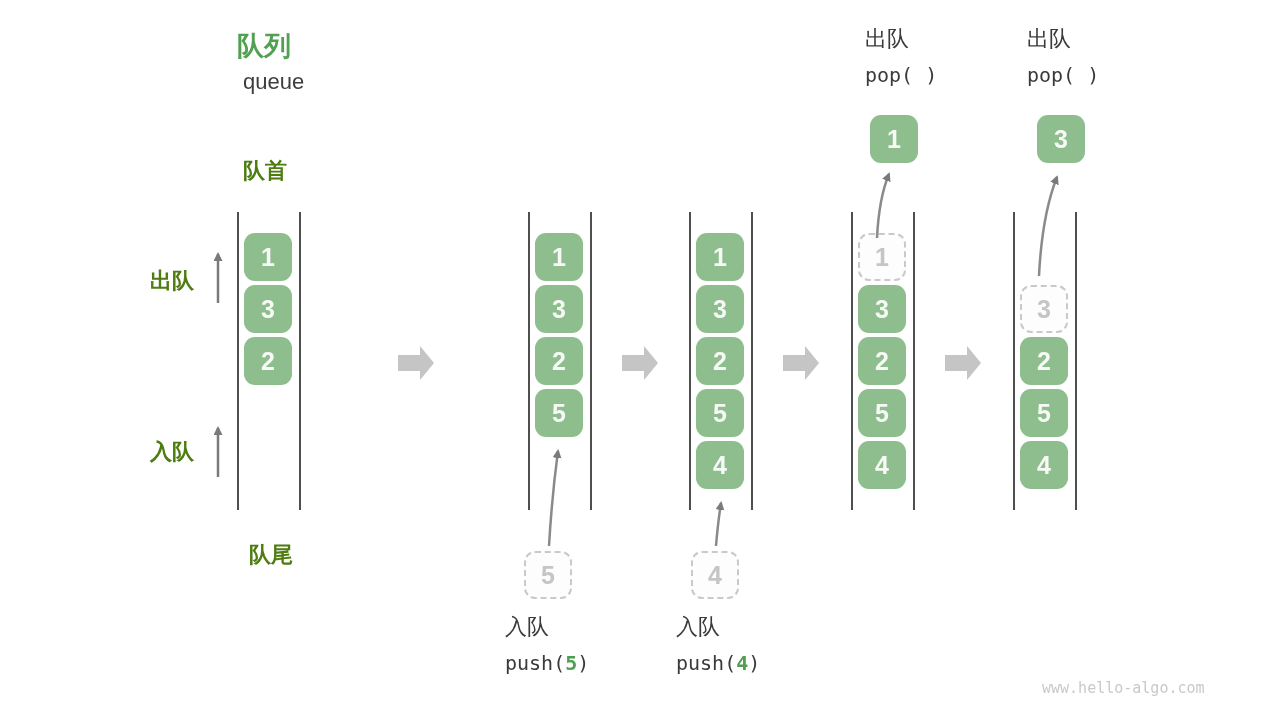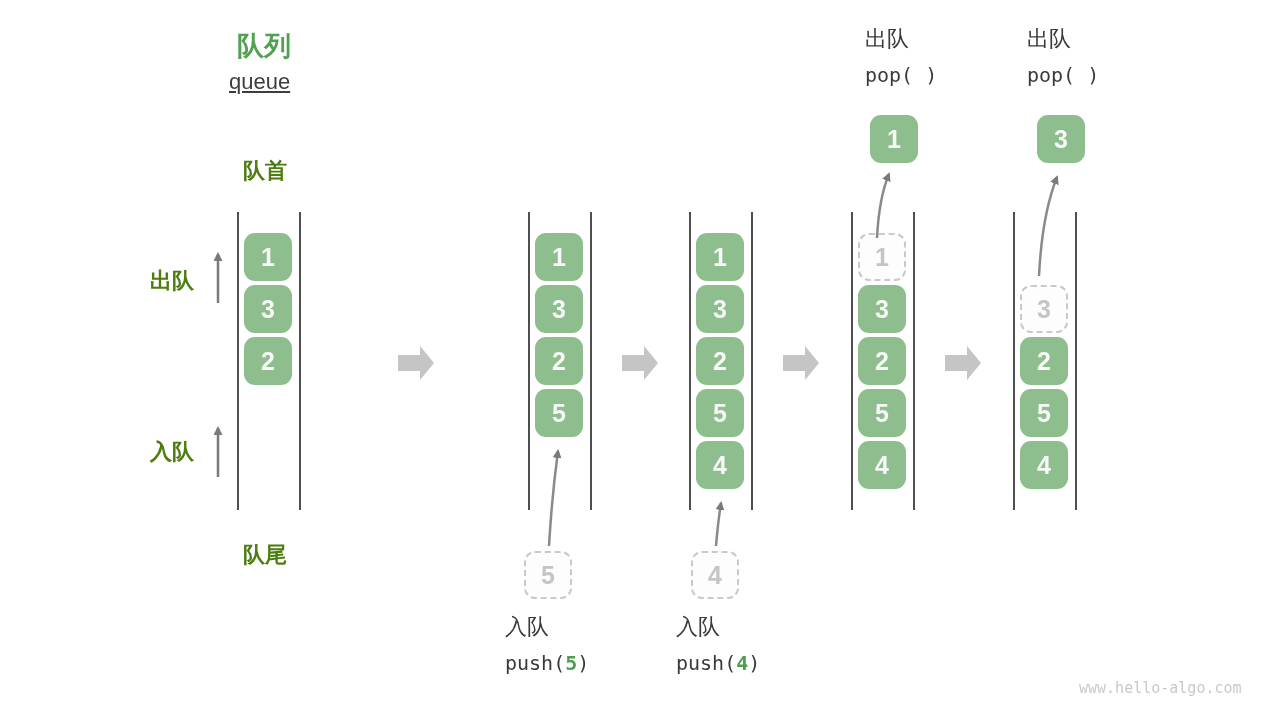--- a/index.html
+++ b/index.html
@@ -25,39 +25,39 @@
   .zh-bold { position: absolute; font-size: 22px; font-weight: bold; color: #4d7c0f; }
   .title-zh { position: absolute; font-size: 27px; font-weight: bold; color: #52a152; }
   .title-en { position: absolute; font-size: 22px; color: #3d3d3d; }
 
   .caption { position: absolute; }
   .cap-zh { font-size: 22px; color: #3a3a3a; margin-bottom: 9px; }
   .cap-code { font-family: "DejaVu Sans Mono", "Liberation Mono", monospace; font-size: 20px; color: #3a3a3a; }
   .green-arg { color: #4f9e51; font-weight: bold; }
 
   .watermark {
-    position: absolute; left: 1079px; top: 679px;
+    position: absolute; left: 1042px; top: 679px;
     font-family: "DejaVu Sans Mono", "Liberation Mono", monospace;
     font-size: 15px; color: #c9c9c9;
   }
 
   svg.overlay { position: absolute; left: 0; top: 0; width: 1280px; height: 720px; pointer-events: none; }
 </style>
 </head>
 <body>
 
 <div class="canvas">
 
   <div class="title-zh" style="left:237px; top:28px;">队列</div>
-  <div class="title-en" style="left:229px; top:69px;text-decoration:underline;">queue</div>
+  <div class="title-en" style="left:243px; top:69px;">queue</div>
 
   <div class="zh-bold" style="left:243px; top:156px;">队首</div>
   <div class="zh-bold" style="left:150px; top:266px;">出队</div>
   <div class="zh-bold" style="left:150px; top:437px;">入队</div>
-  <div class="zh-bold" style="left:243px; top:540px;">队尾</div>
+  <div class="zh-bold" style="left:249px; top:540px;">队尾</div>
 
   <div class="vline" style="left:237px"></div>
   <div class="vline" style="left:299px"></div>
   <div class="vline" style="left:528px"></div>
   <div class="vline" style="left:590px"></div>
   <div class="vline" style="left:689px"></div>
   <div class="vline" style="left:751px"></div>
   <div class="vline" style="left:851px"></div>
   <div class="vline" style="left:913px"></div>
   <div class="vline" style="left:1013px"></div>

